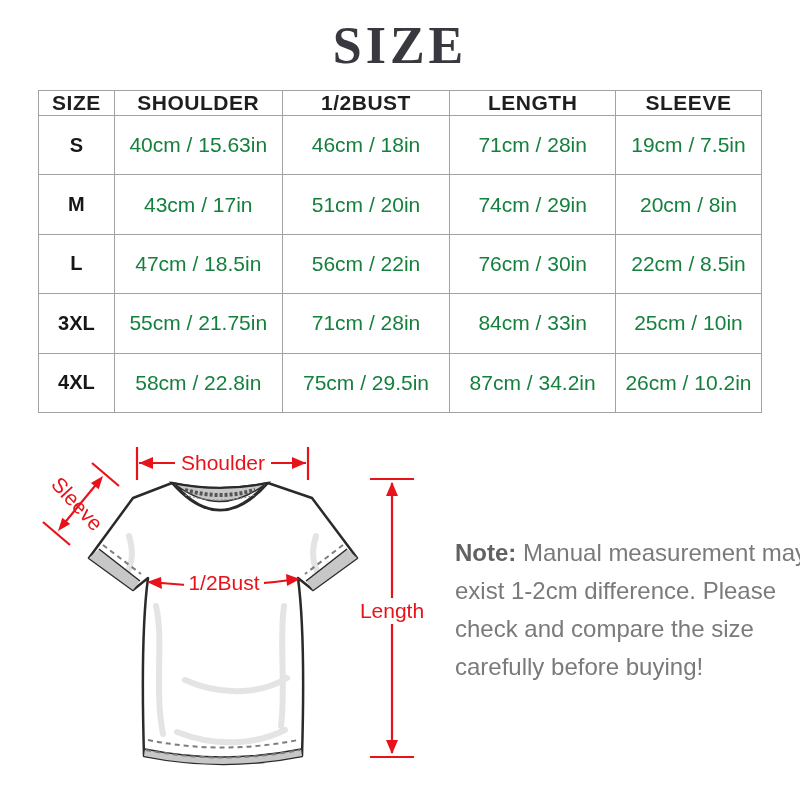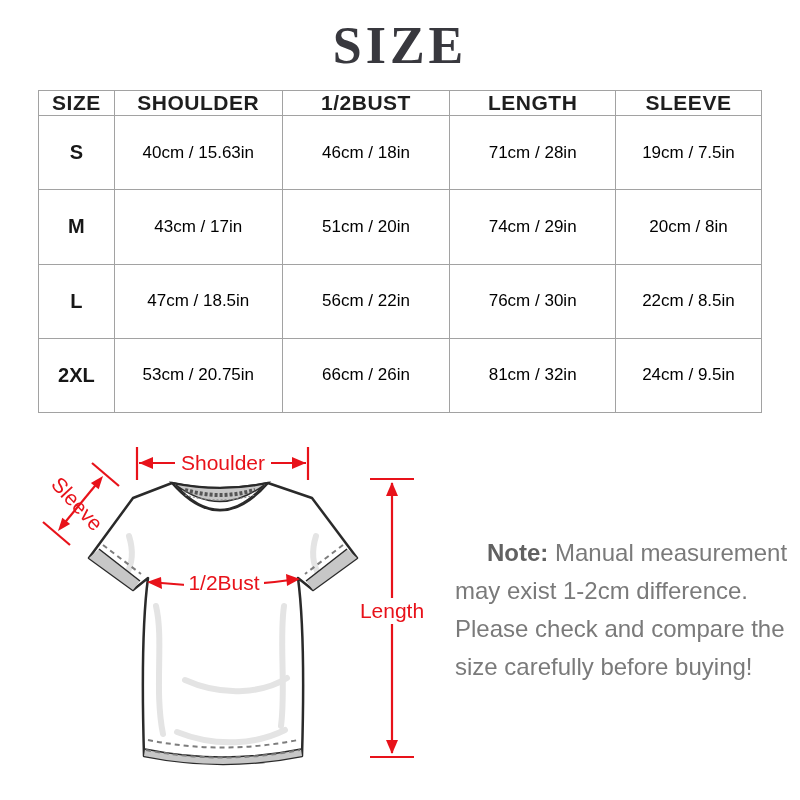--- a/index.html
+++ b/index.html
@@ -34,22 +34,22 @@
     vertical-align: middle;
     white-space: nowrap;
   }
   .size-table th {
     font-size: 21px;
     font-weight: 700;
     color: #1e1e1e;
     letter-spacing: 0.5px;
   }
   .size-table td {
-    font-size: 17px;
-    color: #000000;
+    font-size: 21px;
+    color: #15803d;
   }
   .size-table td.size-col {
     font-size: 20px;
     font-weight: 700;
     color: #171717;
   }
   .col-size     { width: 10.5%; }
   .col-shoulder { width: 23.2%; }
   .col-bust     { width: 23.2%; }
   .col-length   { width: 22.9%; }
@@ -64,21 +64,20 @@
     position: absolute;
     left: 455px; top: 534px;
     width: 362px;
     font-size: 24px;
     line-height: 38px;
     color: #7a7a7a;
   }
   .note-prefix {
     font-weight: 700;
     color: #616161;
-    margin-left: 32px;
   }
 
   
   .shirt-outline { fill: #ffffff; stroke: #2a2a2a; stroke-width: 2.5; stroke-linejoin: round; }
   .gray-fill     { fill: #c7c7c7; }
   .thin-line     { fill: none; stroke: #2a2a2a; stroke-width: 1.5; }
   .stitch        { fill: none; stroke: #7d7d7d; stroke-width: 2; stroke-dasharray: 5 4; }
   .wrinkle       { fill: none; stroke: #e4e4e4; stroke-width: 6; stroke-linecap: round; }
   .meas-line     { fill: none; stroke-width: 2.2; }
   .meas-head     { stroke: none; }
@@ -126,25 +125,32 @@
         <td>20cm / 8in</td>
       </tr>
       <tr>
         <td class="size-col">L</td>
         <td>47cm / 18.5in</td>
         <td>56cm / 22in</td>
         <td>76cm / 30in</td>
         <td>22cm / 8.5in</td>
       </tr>
       <tr>
-        <td class="size-col">2XL</td>
-        <td>53cm / 20.75in</td>
-        <td>66cm / 26in</td>
-        <td>81cm / 32in</td>
-        <td>24cm / 9.5in</td>
+        <td class="size-col">3XL</td>
+        <td>55cm / 21.75in</td>
+        <td>71cm / 28in</td>
+        <td>84cm / 33in</td>
+        <td>25cm / 10in</td>
+      </tr>
+      <tr>
+        <td class="size-col">4XL</td>
+        <td>58cm / 22.8in</td>
+        <td>75cm / 29.5in</td>
+        <td>87cm / 34.2in</td>
+        <td>26cm / 10.2in</td>
       </tr>
     </tbody>
 </table>
 
 <svg class="diagram-svg" viewBox="0 0 410 360">
 
   <g>
 
     <path class="shirt-outline" d="M137,45 L98,60 L54,120 L98,152 L113,140
          C107,185 107,250 109,318

